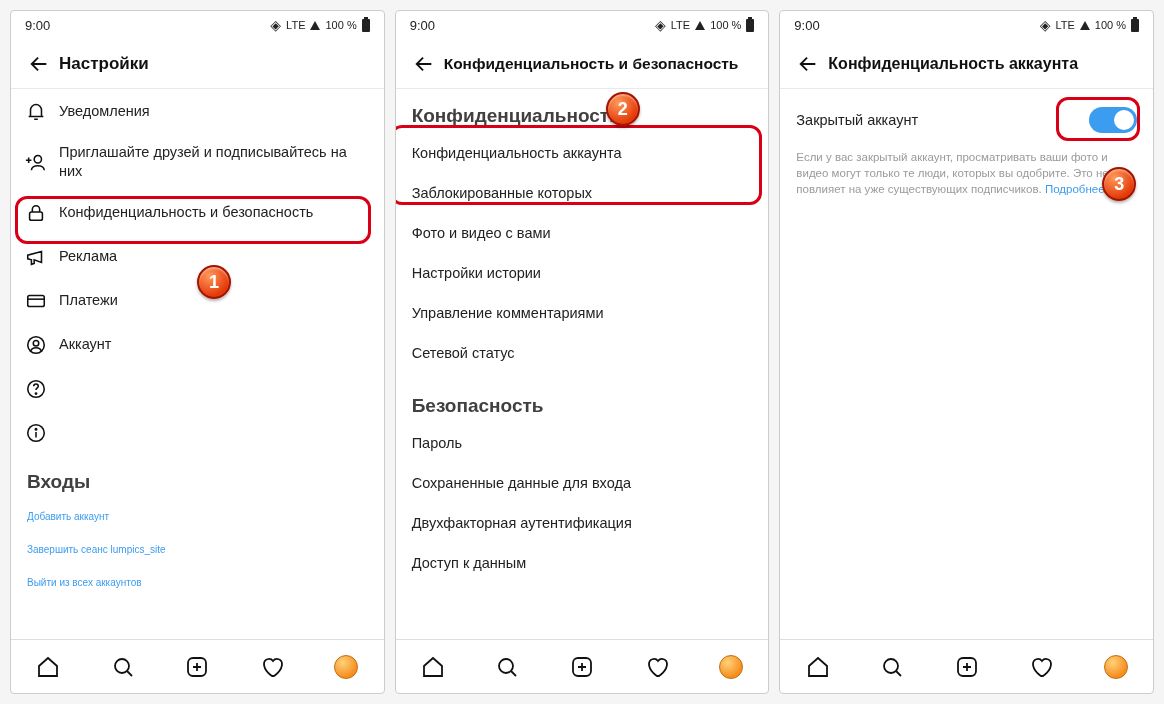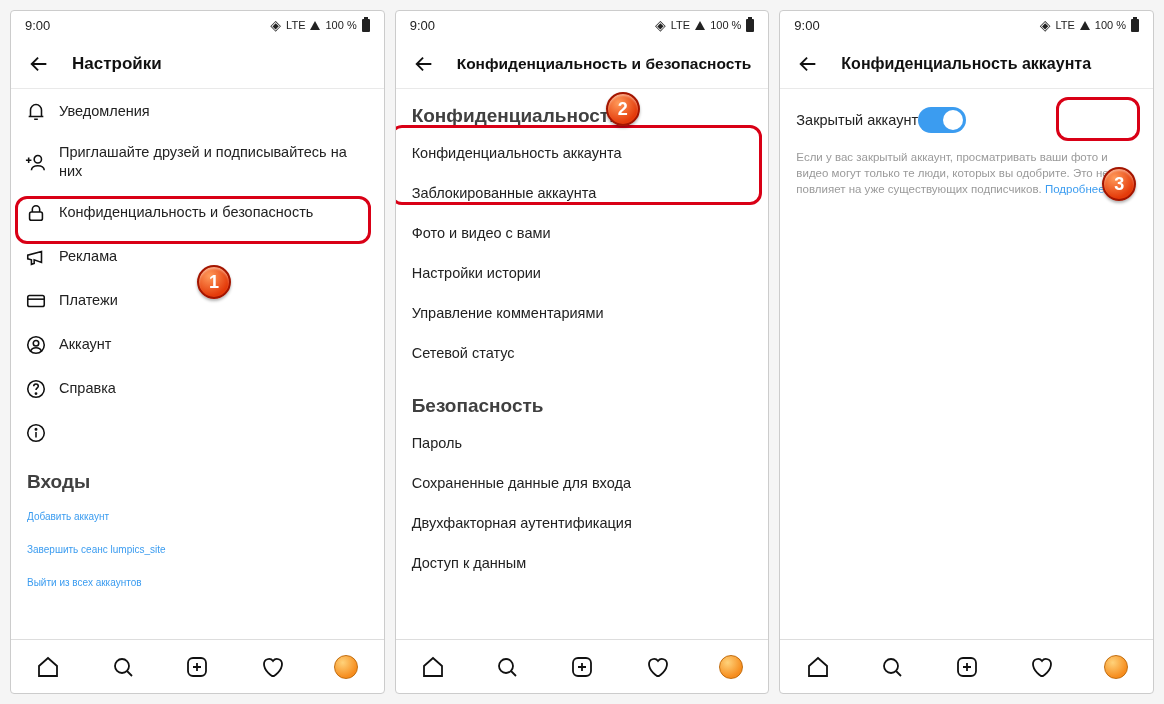--- a/index.html
+++ b/index.html
@@ -32,21 +32,20 @@
     color: #222;
     justify-content: space-between;
   }
   .status-right { display: flex; align-items: center; gap: 5px; font-size: 11px; }
   .header {
     height: 50px;
     display: flex;
     align-items: center;
     padding: 0 8px;
     border-bottom: 1px solid #e9e9e9;
-    gap: 13px;
   }
   .back-btn {
     width: 40px; height: 40px; display:flex; align-items:center; justify-content:center;
     cursor: pointer;
   }
   .title { font-size: 17px; font-weight: 600; color: #111; }
   .content { flex: 1; overflow: hidden; position: relative; }
   .row {
     display: flex;
     align-items: center;
@@ -207,21 +206,20 @@
       <span class="label">Аккаунт</span>
     </div>
     <div class="row">
       <span class="icon-slot">
         <svg width="22" height="22" viewBox="0 0 24 24" fill="none" stroke="#111" stroke-width="1.7">
             <circle cx="12" cy="12" r="9"></circle>
             <path d="M9.5 9a2.5 2.5 0 115 0c0 1.5-2.5 2-2.5 4"></path>
             <circle cx="12" cy="17" r="0.7" fill="#111"></circle>
           </svg>
       </span>
-      <span class="label">Справка</span>
     </div>
     <div class="row">
       <span class="icon-slot">
         <svg width="22" height="22" viewBox="0 0 24 24" fill="none" stroke="#111" stroke-width="1.7">
             <circle cx="12" cy="12" r="9"></circle>
             <path d="M12 11v6"></path>
             <circle cx="12" cy="8" r="0.8" fill="#111"></circle>
           </svg>
       </span>
     </div>
@@ -280,21 +278,21 @@
       <svg width="22" height="22" viewBox="0 0 24 24" fill="none" stroke="#111" stroke-width="2">
           <path d="M20 12H5"></path>
           <path d="M11 5l-7 7 7 7"></path>
         </svg>
     </div>
     <div class="title" style="font-size:15.5px;">Конфиденциальность и безопасность</div>
   </div>
   <div class="content">
     <div class="section-head light">Конфиденциальность</div>
     <div class="divider-row">Конфиденциальность аккаунта</div>
-    <div class="divider-row">Заблокированные аккаунта</div>
+    <div class="divider-row">Заблокированные которых</div>
     <div class="divider-row">Фото и видео с вами</div>
     <div class="divider-row">Настройки истории</div>
     <div class="divider-row">Управление комментариями</div>
     <div class="divider-row">Сетевой статус</div>
     <div class="section-head light" style="padding-top:22px;">Безопасность</div>
     <div class="divider-row">Пароль</div>
     <div class="divider-row">Сохраненные данные для входа</div>
     <div class="divider-row">Двухфакторная аутентификация</div>
     <div class="divider-row">Доступ к данным</div>
 
@@ -346,21 +344,21 @@
   <div class="header">
     <div class="back-btn">
       <svg width="22" height="22" viewBox="0 0 24 24" fill="none" stroke="#111" stroke-width="2">
           <path d="M20 12H5"></path>
           <path d="M11 5l-7 7 7 7"></path>
         </svg>
     </div>
     <div class="title" style="font-size:16px;">Конфиденциальность аккаунта</div>
   </div>
   <div class="content">
-    <div class="row" style="padding:18px 16px 12px 16px;">
+    <div class="row" style="justify-content:space-between;padding:18px 16px 12px 16px;">
       <span>Закрытый аккаунт</span>
       <span class="toggle"></span>
     </div>
     <div class="desc-text">
       <span>Если у вас закрытый аккаунт, просматривать ваши фото и видео могут только те люди, которых вы одобрите. Это не повлияет на уже существующих подписчиков. </span><span class="more">Подробнее</span>
     </div>
 
     <div class="highlight" style="left:276px;top:8px;width:84px;height:44px;"></div>
     <div class="callout" style="left:322px;top:78px;">
         <span>3</span>

